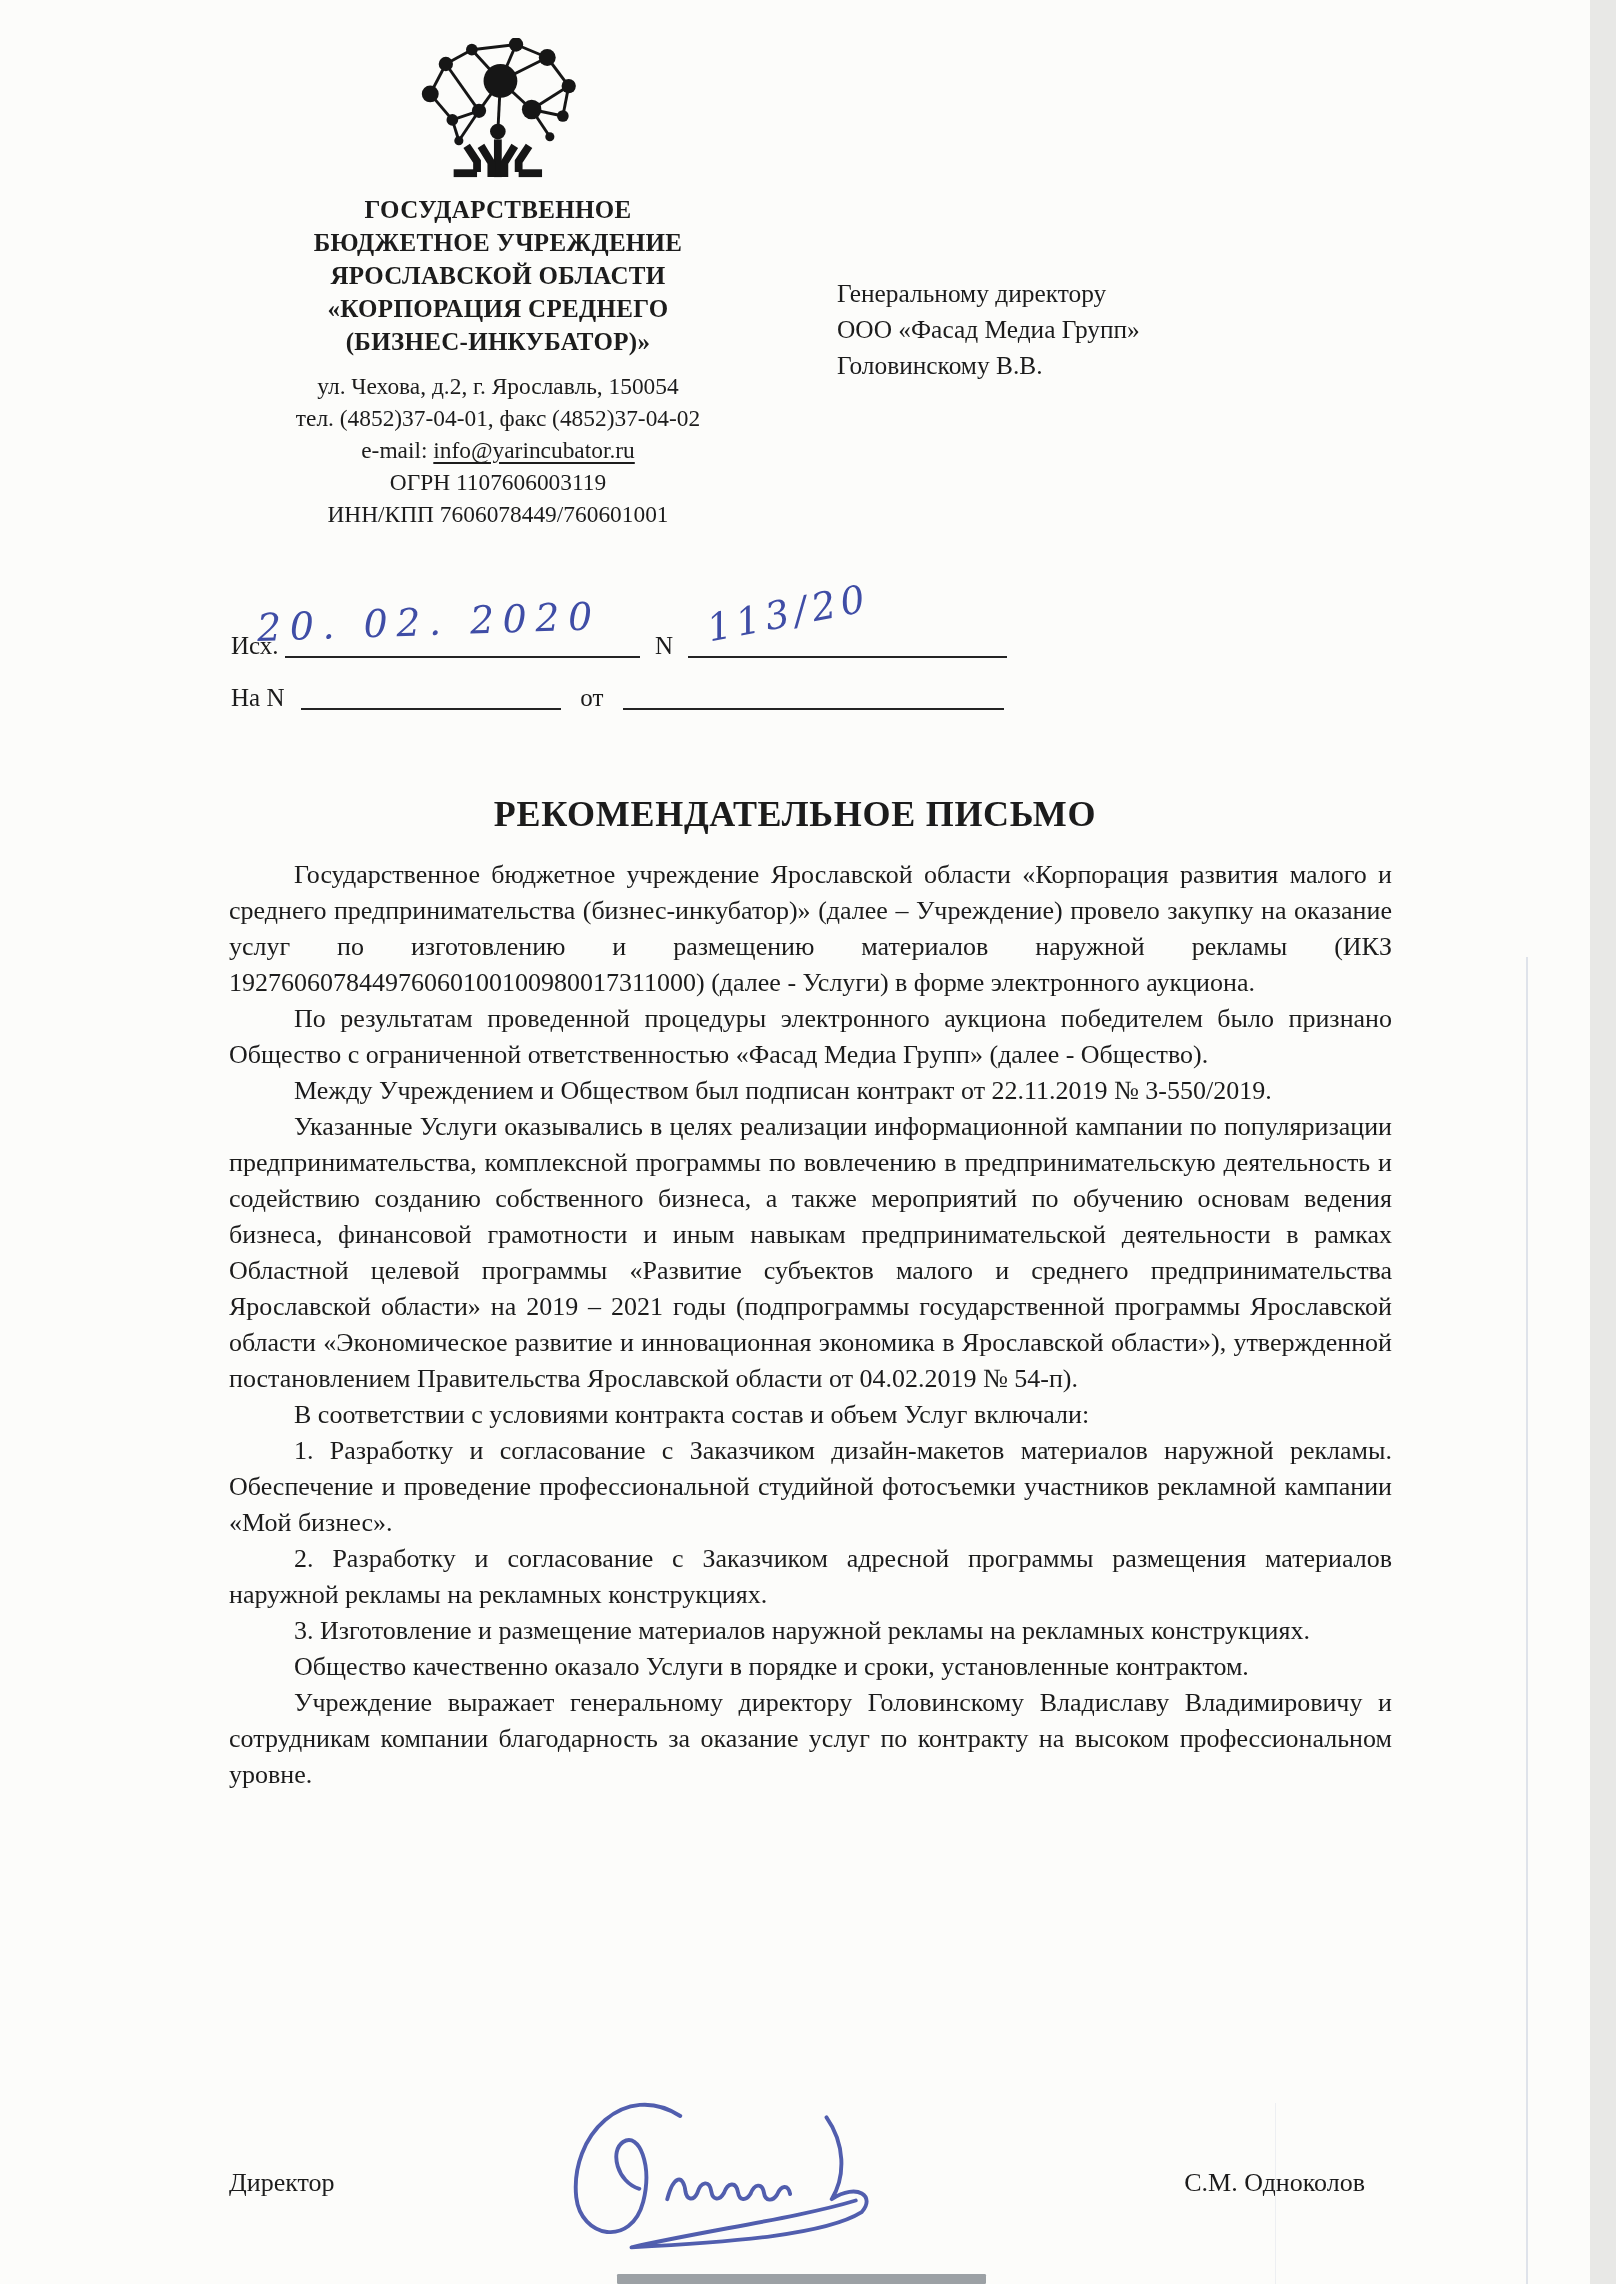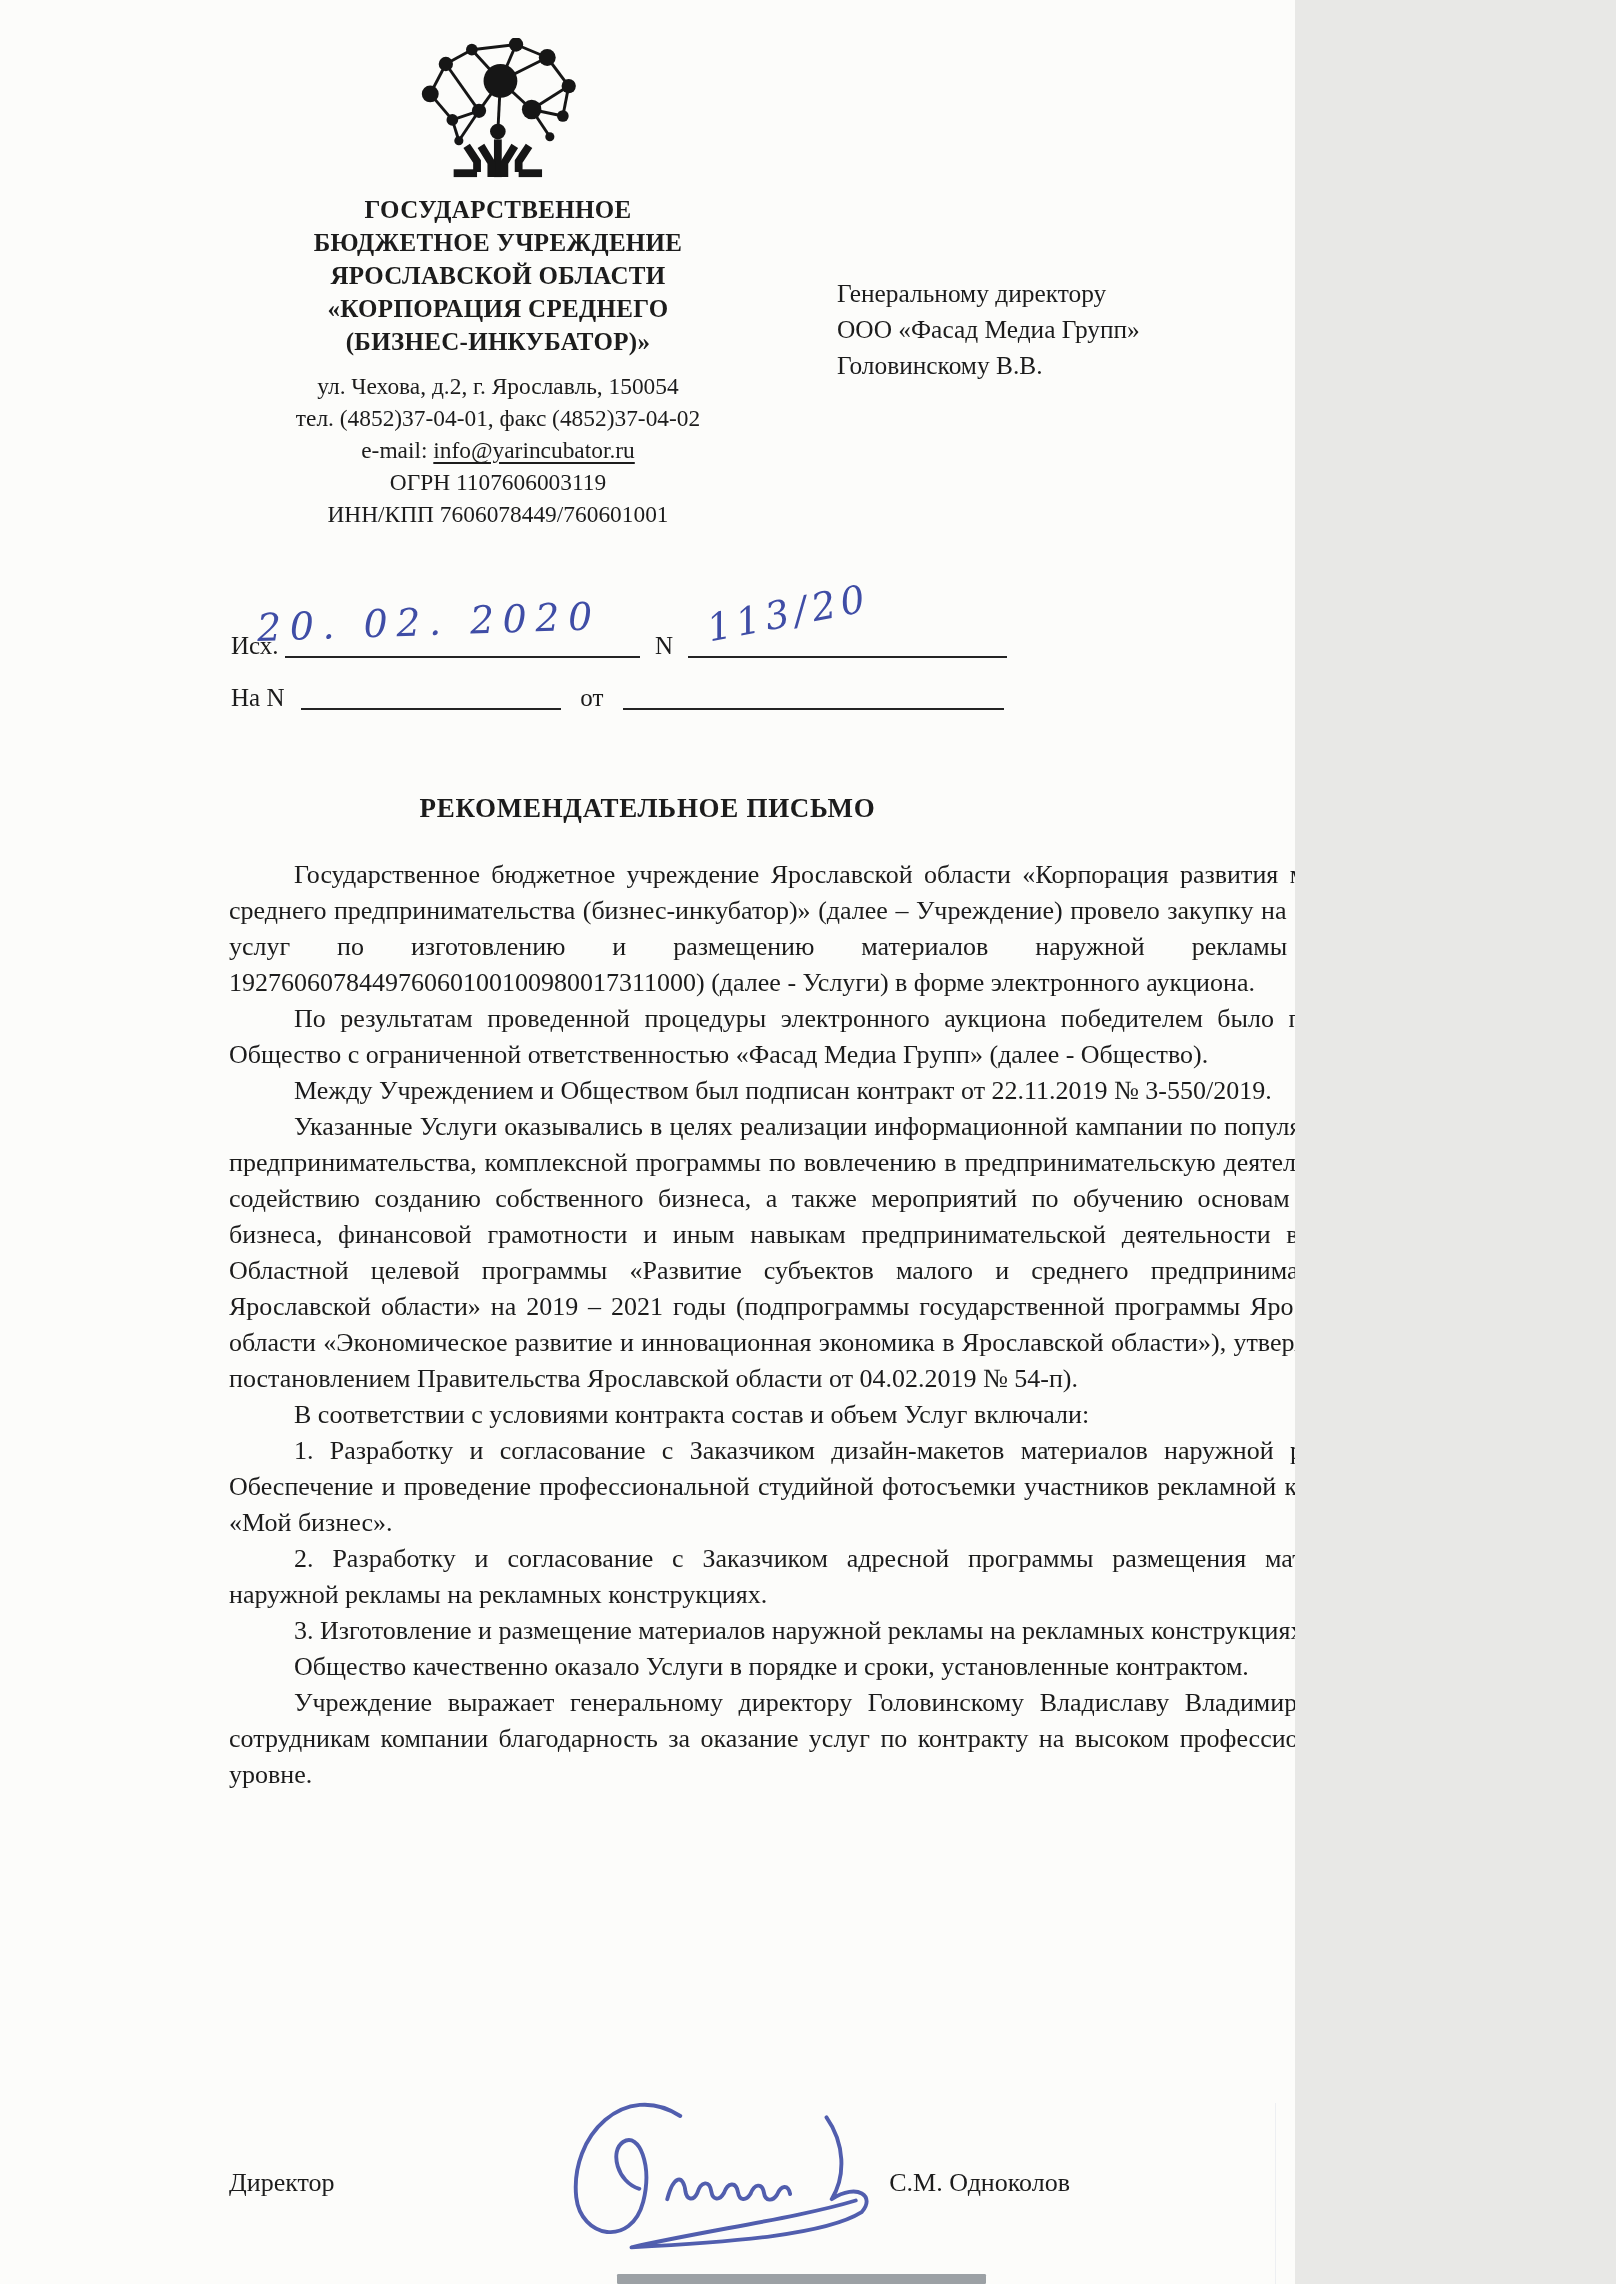--- a/index.html
+++ b/index.html
@@ -2,21 +2,21 @@
 <html style="font-size:10.4px"><head>
 <meta charset="utf-8">
 <style>
   html,body{margin:0;padding:0;}
   body{
     width:1617px;height:2284px;
     background:#e8e8e6;
     font-family:"Liberation Serif","DejaVu Serif",serif;
   }
   .page{
-    position:relative;width:1295px;height:2284px;overflow:hidden;
+    position:relative;width:1590px;height:2284px;overflow:hidden;
     background:#fcfcfa;color:#1c1c1c;
   }
   
   .left-col{
     position:absolute;left:169px;top:38px;width:658px;text-align:center;
   }
   .logo-wrap{width:100%;text-align:center;}
   .org-name{margin-top:10.4px;font-weight:bold;font-size:25px;line-height:33px;letter-spacing:0.3px;}
   .org-name div{white-space:nowrap;}
   .addr{margin-top:11.7px;font-size:23.4px;line-height:32px;}
@@ -29,21 +29,21 @@
   .hand{
     position:absolute;color:#3f4da6;font-style:italic;
     font-family:"DejaVu Serif",serif;white-space:nowrap;
   }
   .hand-date{left:257px;top:600px;font-size:38px;letter-spacing:8.5px;transform:rotate(-2deg);}
   .hand-num{left:706px;top:591px;font-size:38px;letter-spacing:5.2px;transform:rotate(-11deg);}
   
   .recipient{position:absolute;left:837px;top:275px;font-size:25.4px;line-height:36px;}
   
   .title{position:absolute;left:0;top:793px;width:100%;text-align:center;
-         font-size:27px;font-weight:bold;letter-spacing:0.7px;}
+         font-size:36px;font-weight:bold;letter-spacing:0.7px;}
   
   .body-text{position:absolute;left:229px;top:857px;width:1163px;
              font-size:26px;line-height:36px;text-align:justify;}
   .body-text p{margin:0;text-indent:65px;}
   
   .sig-label{position:absolute;left:229px;top:2168px;font-size:26px;}
   .sig-name{position:absolute;right:225px;top:2168px;font-size:26px;}
   .sig-scribble{position:absolute;left:540px;top:2077px;}
   
   .scan-line-a{position:absolute;left:1526px;top:957px;width:2px;height:1327px;background:#dfe3ea;}

